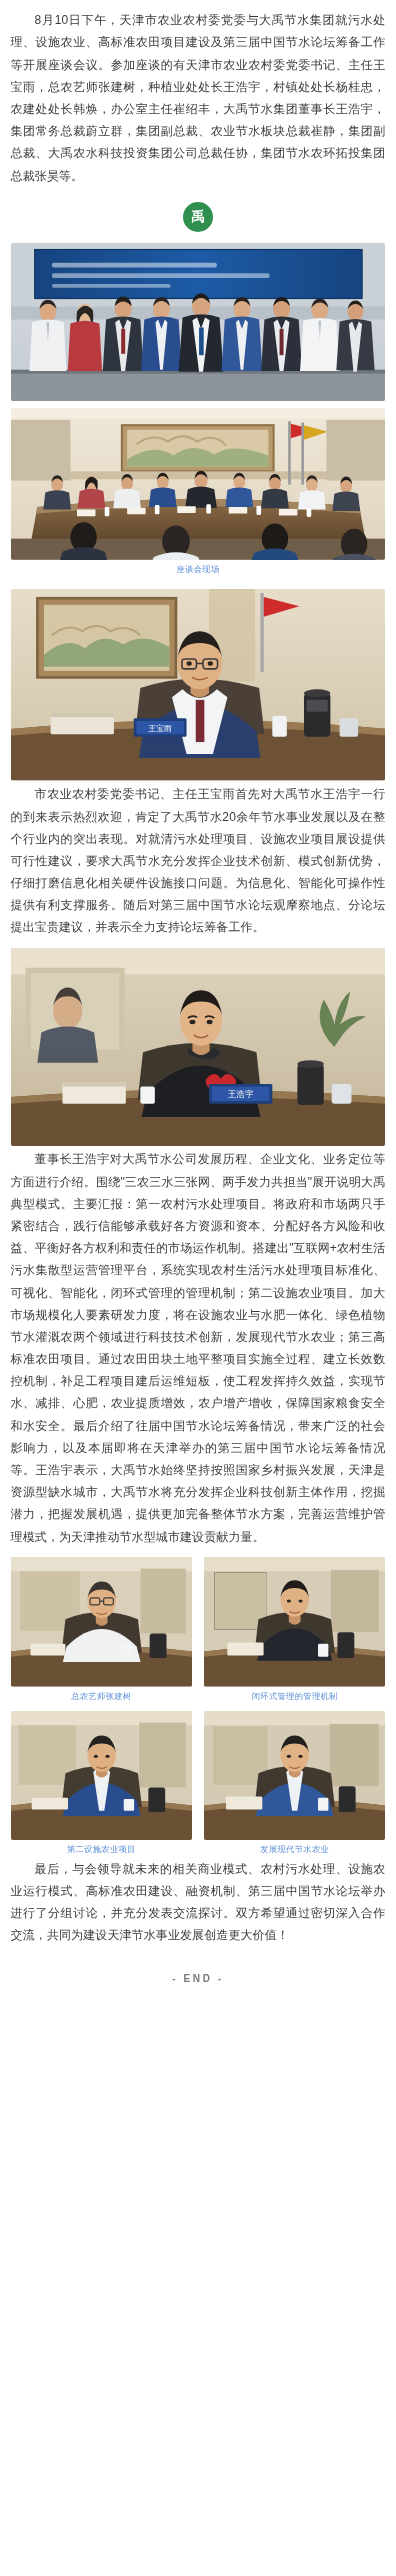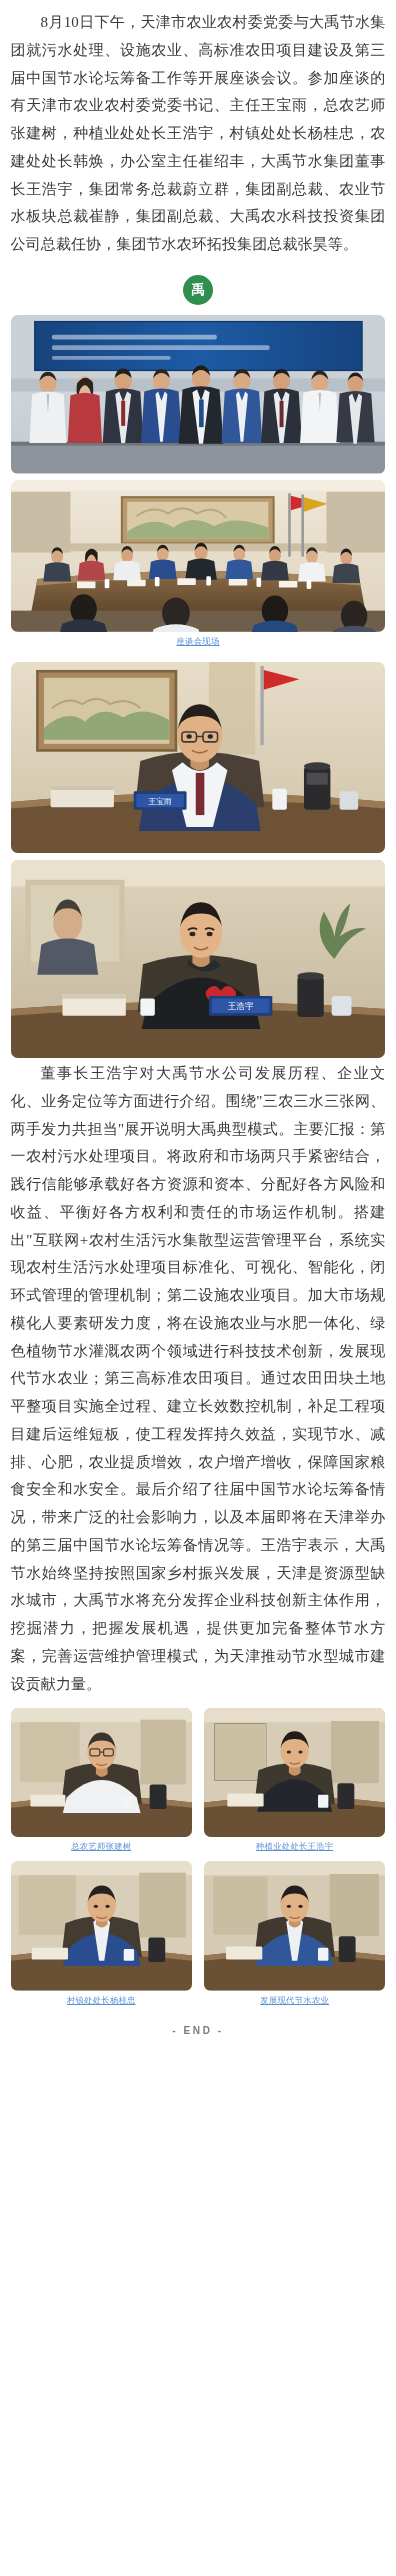--- a/index.html
+++ b/index.html
@@ -11,44 +11,42 @@
   body {
     width: 396px;
     font-family: "Liberation Sans", sans-serif;
     color: #333333;
   }
   .page {
     width: 396px;
     padding: 9.2px 10.6px 16px 10.6px;
   }
   p.para {
-    font-size: 15px;
+    font-size: 12px;
     line-height: 1.85;
     color: #3a3a3a;
     margin: 0 0 9.2px 0;
     text-align: justify;
     text-indent: 2em;
     letter-spacing: 0.1px;
-    font-family: Liberation Serif, serif;
   }
 
   .photo-block { margin: 6.6px 0 2.6px 0; }
   .photo {
     width: 100%;
     position: relative;
     overflow: hidden;
-    border-radius: 7px;
+    border-radius: 2px;
   }
   .caption {
     text-align: center;
     font-size: 8.3px;
     color: #5b8fd6;
     padding: 4px 0 8px 0;
     letter-spacing: 0.3px;
-    text-decoration: underline;
   }
 
   
   .scene { width: 100%; display: block; }
 
   .two-up {
     display: flex;
     gap: 12px;
     margin: 6.6px 0 0 0;
   }
@@ -366,20 +364,21 @@
         <rect x="60" y="188" width="96" height="6" fill="#cfc6b2"></rect>
         <rect x="444" y="158" width="40" height="66" rx="6" fill="#2b2b2d"></rect>
         <rect x="448" y="168" width="32" height="18" rx="2" fill="#4c4c50"></rect>
         <ellipse cx="464" cy="158" rx="20" ry="6" fill="#3a3a3d"></ellipse>
         <rect x="396" y="192" width="22" height="32" rx="3" fill="#f0f2f4"></rect>
         <rect x="498" y="196" width="28" height="28" rx="3" fill="#d9dde2"></rect>
       </svg>
     </div>
   </div>
 
+  <p class="para">市农业农村委党委书记、主任王宝雨首先对大禹节水王浩宇一行的到来表示热烈欢迎，肯定了大禹节水20余年节水事业发展以及在整个行业内的突出表现。对就清污水处理项目、设施农业项目展设提供可行性建议，要求大禹节水充分发挥企业技术创新、模式创新优势，仔细打磨信息化相关硬件设施接口问题。为信息化、智能化可操作性提供有利支撑服务。随后对第三届中国节水论坛观摩察地点、分论坛提出宝贵建议，并表示全力支持论坛筹备工作。</p>
 
   <div class="photo-block">
     <div class="photo">
       <svg class="scene" viewBox="0 0 568 300" preserveAspectRatio="none">
         <defs>
           <linearGradient id="bgRoom4" x1="0" y1="0" x2="0" y2="1">
             <stop offset="0%" stop-color="#ded3bd"></stop>
             <stop offset="100%" stop-color="#c3b69a"></stop>
           </linearGradient>
         </defs>
@@ -485,21 +484,21 @@
             <path d="M-22,-12 q5,-26 22,-26 q17,0 22,26 q-4,-14 -22,-14 q-18,0 -22,14z" fill="#211c19"></path>
             <ellipse cx="-9" cy="-6" rx="3.2" ry="2.4" fill="#2b2622"></ellipse>
             <ellipse cx="9" cy="-6" rx="3.2" ry="2.4" fill="#2b2622"></ellipse>
             <path d="M-8,10 q8,5 16,0" stroke="#a3603f" stroke-width="1.8" fill="none"></path>
           </g>
           <rect x="36" y="132" width="56" height="20" rx="2" fill="#efe9db"></rect>
           <rect x="206" y="116" width="26" height="40" rx="4" fill="#2b2b2d"></rect>
           <rect x="176" y="134" width="16" height="20" rx="2" fill="#f2f4f6"></rect>
         </svg>
       </div>
-      <div class="caption">种植业处处长王浩宇</div>
+      <div class="caption">闭环式管理的管理机制</div>
     </div>
   </div>
 
   <div class="two-up">
     <div class="col">
       <div class="photo">
         <svg class="scene" viewBox="0 0 280 200" preserveAspectRatio="none">
           <rect x="0" y="0" width="280" height="200" fill="#d9cfb9"></rect>
           <rect x="0" y="0" width="280" height="22" fill="#e7dfcc"></rect>
           <rect x="12" y="22" width="88" height="92" fill="#ccc1a5"></rect>
@@ -515,21 +514,21 @@
             <path d="M-22,-12 q5,-26 22,-26 q17,0 22,26 q-4,-14 -22,-14 q-18,0 -22,14z" fill="#262220"></path>
             <ellipse cx="-9" cy="-6" rx="3.2" ry="2.4" fill="#2b2622"></ellipse>
             <ellipse cx="9" cy="-6" rx="3.2" ry="2.4" fill="#2b2622"></ellipse>
             <path d="M-8,10 q8,5 16,0" stroke="#a3603f" stroke-width="1.8" fill="none"></path>
           </g>
           <rect x="32" y="134" width="56" height="18" rx="2" fill="#efe9db"></rect>
           <rect x="212" y="118" width="26" height="38" rx="4" fill="#2b2b2d"></rect>
           <rect x="174" y="136" width="16" height="18" rx="2" fill="#f2f4f6"></rect>
         </svg>
       </div>
-      <div class="caption">村镇处处长杨桂忠</div>
+      <div class="caption">第二设施农业项目</div>
     </div>
     <div class="col">
       <div class="photo">
         <svg class="scene" viewBox="0 0 280 200" preserveAspectRatio="none">
           <rect x="0" y="0" width="280" height="200" fill="#d5cbb5"></rect>
           <rect x="0" y="0" width="280" height="22" fill="#e5dcc9"></rect>
           <rect x="14" y="24" width="84" height="90" fill="#c9bea2"></rect>
           <rect x="194" y="20" width="76" height="96" fill="#c2b79b"></rect>
           <path d="M0,146 q140,-18 280,0 l0,54 h-280z" fill="#6a5034"></path>
           <path d="M0,146 q140,-18 280,0 l0,8 q-142,-16 -280,0z" fill="#957751"></path>
@@ -546,17 +545,18 @@
           </g>
           <rect x="34" y="132" width="56" height="20" rx="2" fill="#efe9db"></rect>
           <rect x="208" y="116" width="26" height="40" rx="4" fill="#2b2b2d"></rect>
           <rect x="176" y="134" width="16" height="20" rx="2" fill="#f2f4f6"></rect>
         </svg>
       </div>
       <div class="caption">发展现代节水农业</div>
     </div>
   </div>
 
+  <p class="para">最后，与会领导就未来的相关商业模式、农村污水处理、设施农业运行模式、高标准农田建设、融资机制、第三届中国节水论坛举办进行了分组讨论，并充分发表交流探讨。双方希望通过密切深入合作交流，共同为建设天津节水事业发展创造更大价值！</p>
 
   <div class="end-mark">- END -</div>
 
 </div>
 
 
 </body></html>

